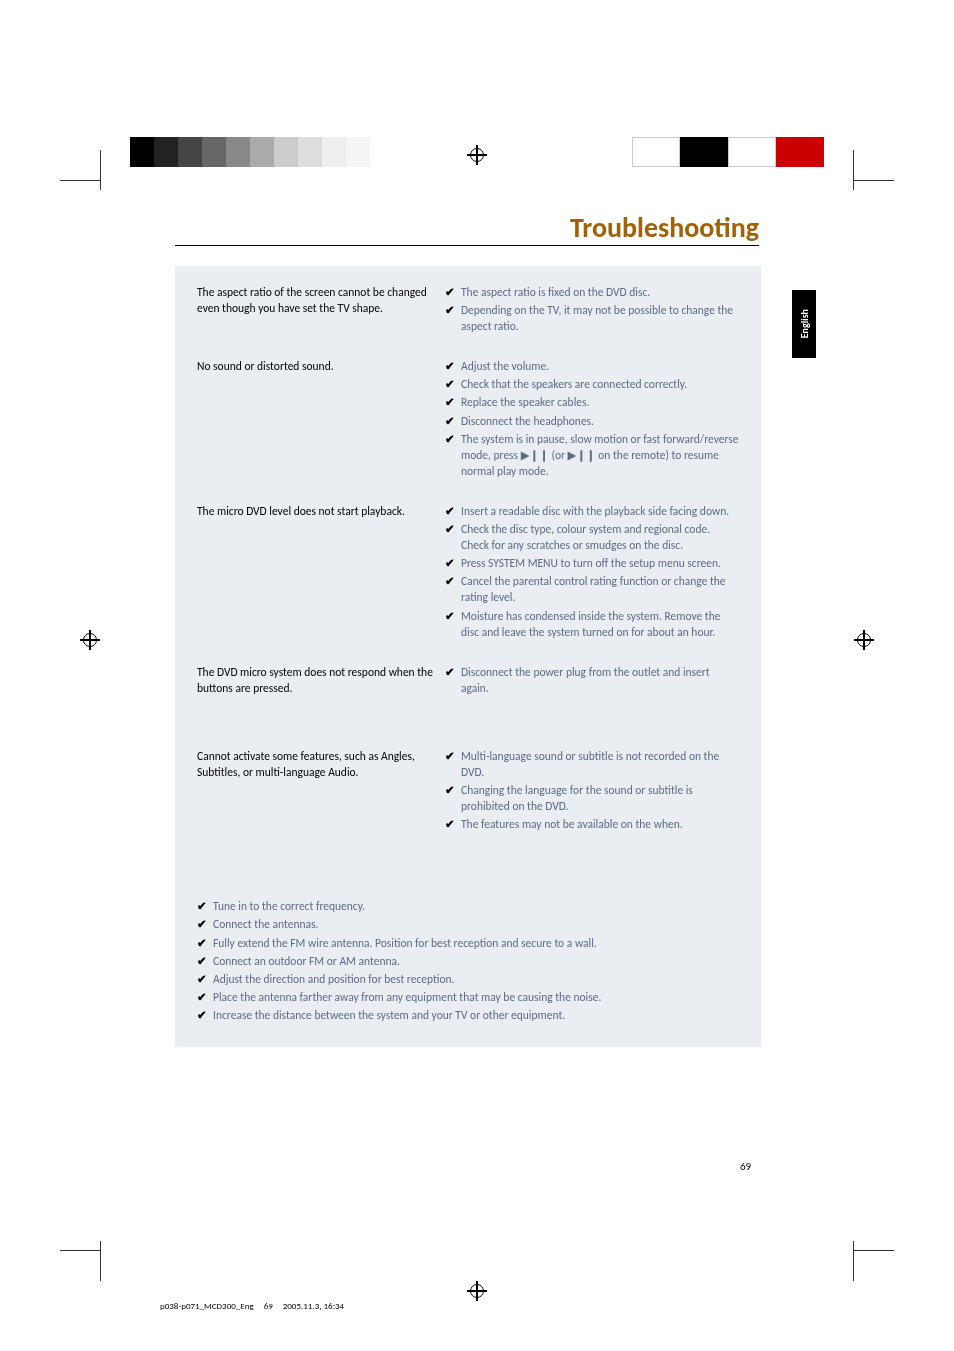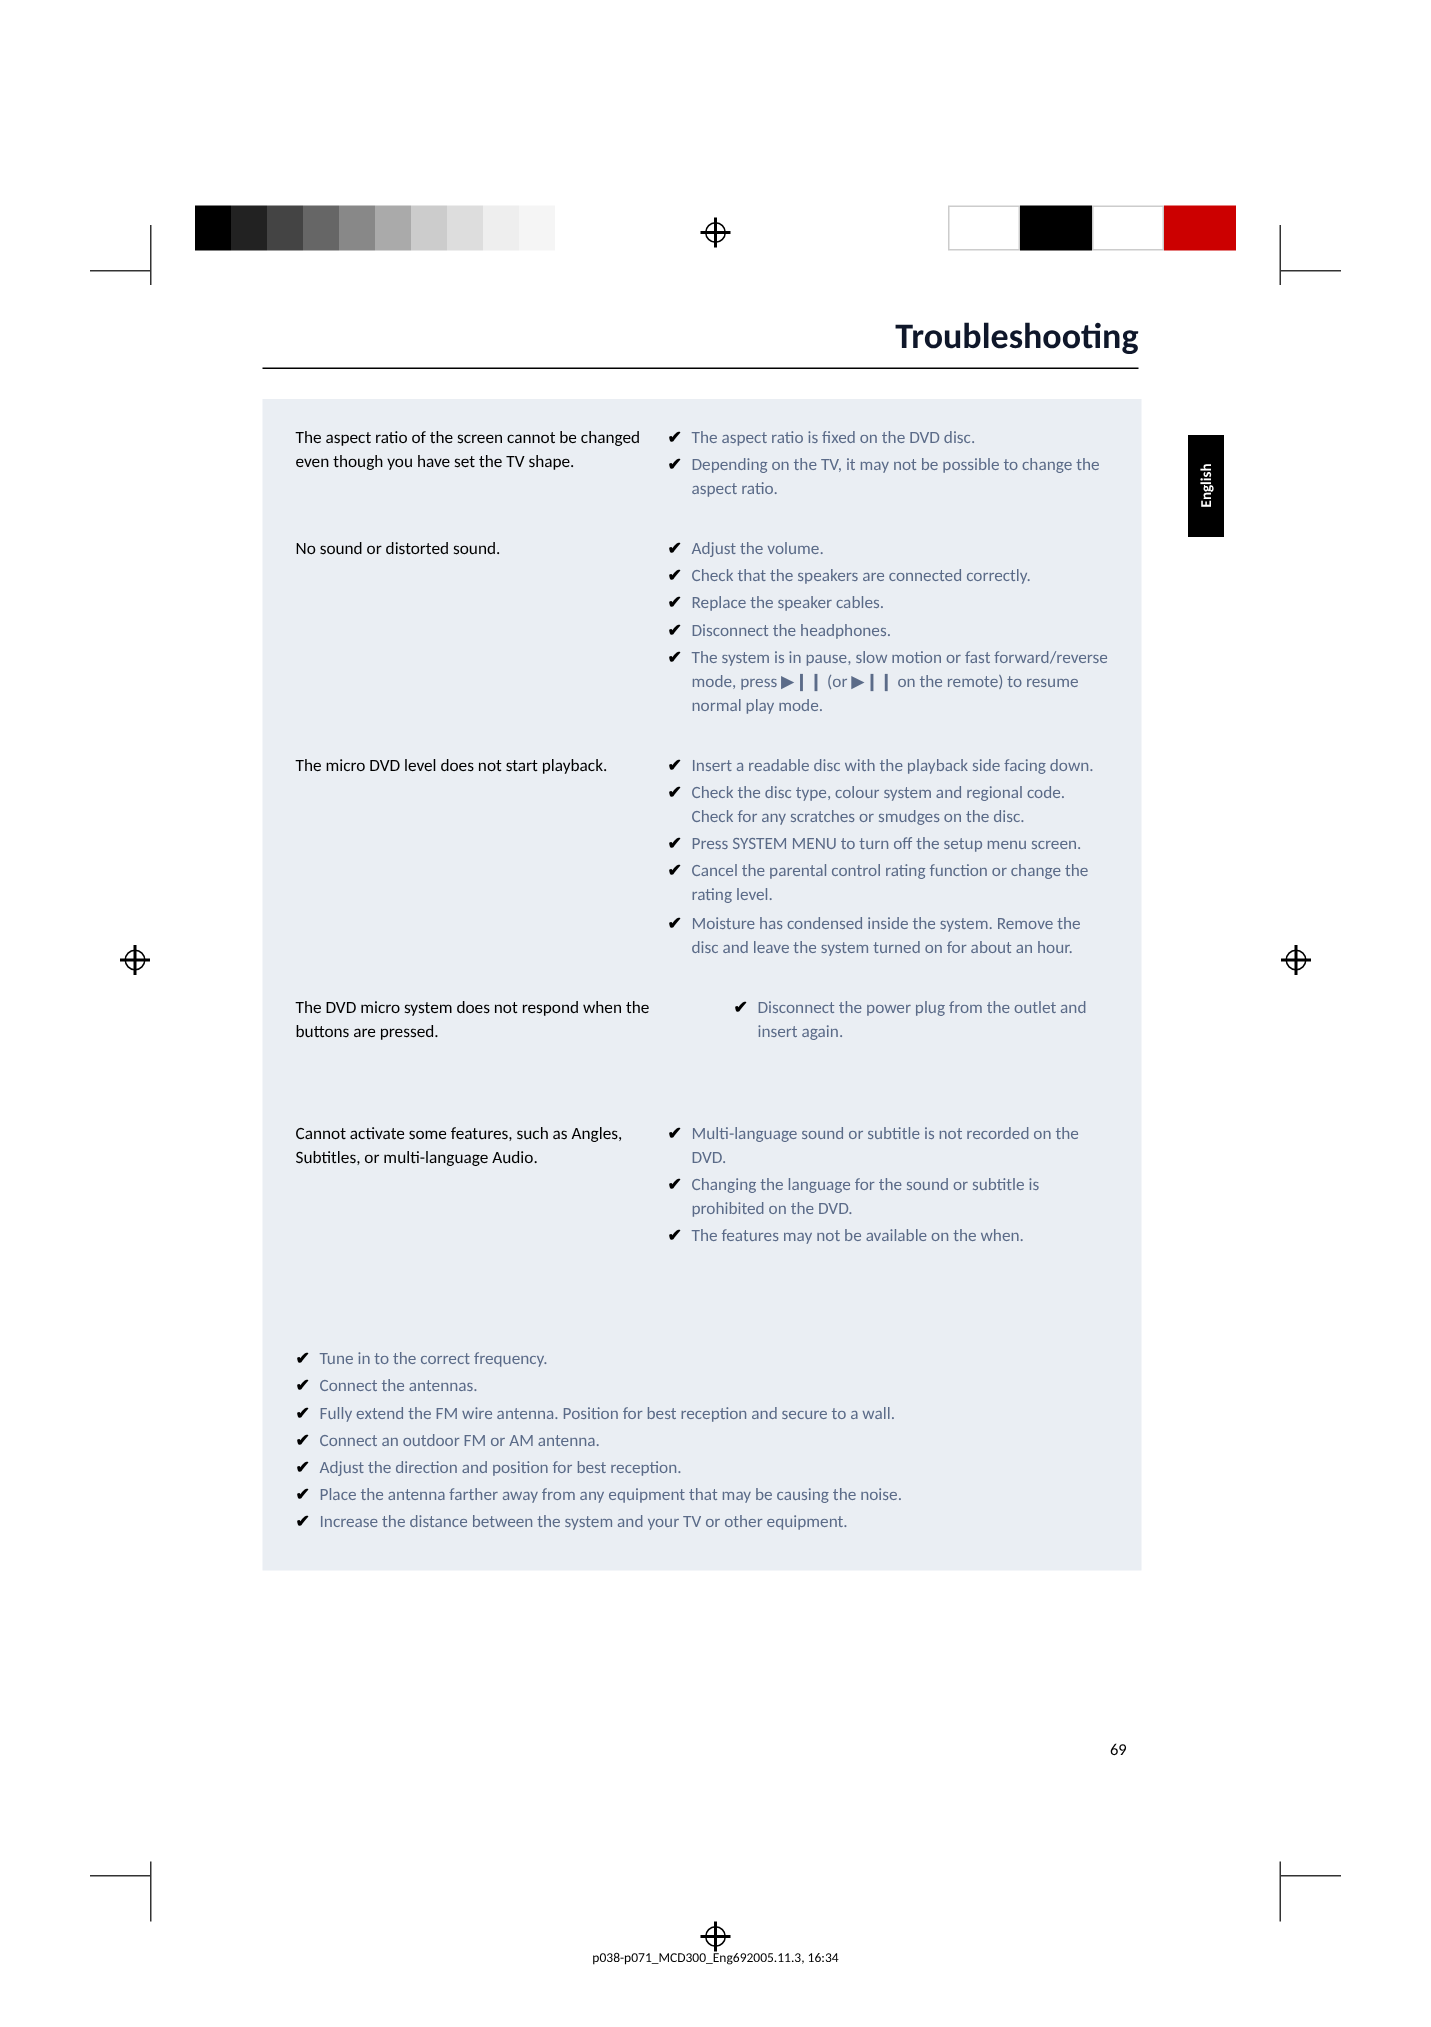--- a/index.html
+++ b/index.html
@@ -45,23 +45,23 @@
     .reg-mark.mid-right { top: 630px; right: 80px; }
     .reg-mark.bottom { bottom: 50px; left: 50%; margin-left: -10px; }
     .reg-mark::before { content: ''; position: absolute; left: 0; top: 9px; width: 20px; height: 2px; background: #000; }
     .reg-mark::after { content: ''; position: absolute; left: 9px; top: 0; width: 2px; height: 20px; background: #000; }
     .reg-circle { position: absolute; left: 3px; top: 3px; width: 14px; height: 14px; border: 1px solid #000; border-radius: 50%; }
 
     .page-title {
       position: absolute;
       top: 210px;
       right: 195px;
-      font-size: 24px;
+      font-size: 28px;
       font-weight: bold;
-      color: #0f172a;
+      color: #a16207;
     }
     .title-rule {
       position: absolute;
       top: 245px;
       left: 175px;
       right: 195px;
       height: 1px;
       background: #000;
     }
     .lang-tab {
@@ -93,21 +93,21 @@
     }
     .row { display: flex; margin-bottom: 22px; }
     .row:last-child { margin-bottom: 0; }
     .problem { width: 248px; font-weight: normal; color: #000; padding-right: 12px; }
     .solutions { flex: 1; color: #5b6b88; }
     .sol-item { display: flex; margin-bottom: 2px; }
     .check { flex: 0 0 16px; color: #000; font-weight: bold; }
     .sol-text { flex: 1; }
 
     .page-num { position: absolute; left: 740px; top: 1160px; font-size: 11px; }
-    .footer { position: absolute; bottom: 40px; left: 160px; right: 160px; display: flex; justify-content: center; font-size: 9px; color: #000; }
+    .footer { position: absolute; bottom: 40px; left: 160px; right: 160px; display: flex; justify-content: flex-start; font-size: 9px; color: #000; gap: 10px; }
   </style>
 </head>
 <body>
 
 <div class="crop-mark crop-tl-h"></div>
 <div class="crop-mark crop-tl-v"></div>
 <div class="crop-mark crop-tr-h"></div>
 <div class="crop-mark crop-tr-v"></div>
 <div class="crop-mark crop-bl-h"></div>
 <div class="crop-mark crop-bl-v"></div>
@@ -207,21 +207,21 @@
         <div class="sol-item">
           <div class="check">✔</div>
           <div class="sol-text">Cancel the parental control rating function or change the rating level.</div>
         </div>
         <div class="sol-item">
           <div class="check">✔</div>
           <div class="sol-text">Moisture has condensed inside the system. Remove the disc and leave the system turned on for about an hour.</div>
         </div>
       </div>
     </div>
-    <div class="row" style="margin-bottom: 50px; gap: 44px;">
+    <div class="row" style="margin-bottom: 50px;">
       <div class="problem">The DVD micro system does not respond when the buttons are pressed.</div>
       <div class="solutions">
         <div class="sol-item">
           <div class="check">✔</div>
           <div class="sol-text">Disconnect the power plug from the outlet and insert again.</div>
         </div>
       </div>
     </div>
     <div class="row" style="margin-bottom: 64px;">
       <div class="problem">Cannot activate some features, such as Angles, Subtitles, or multi-language Audio.</div>

